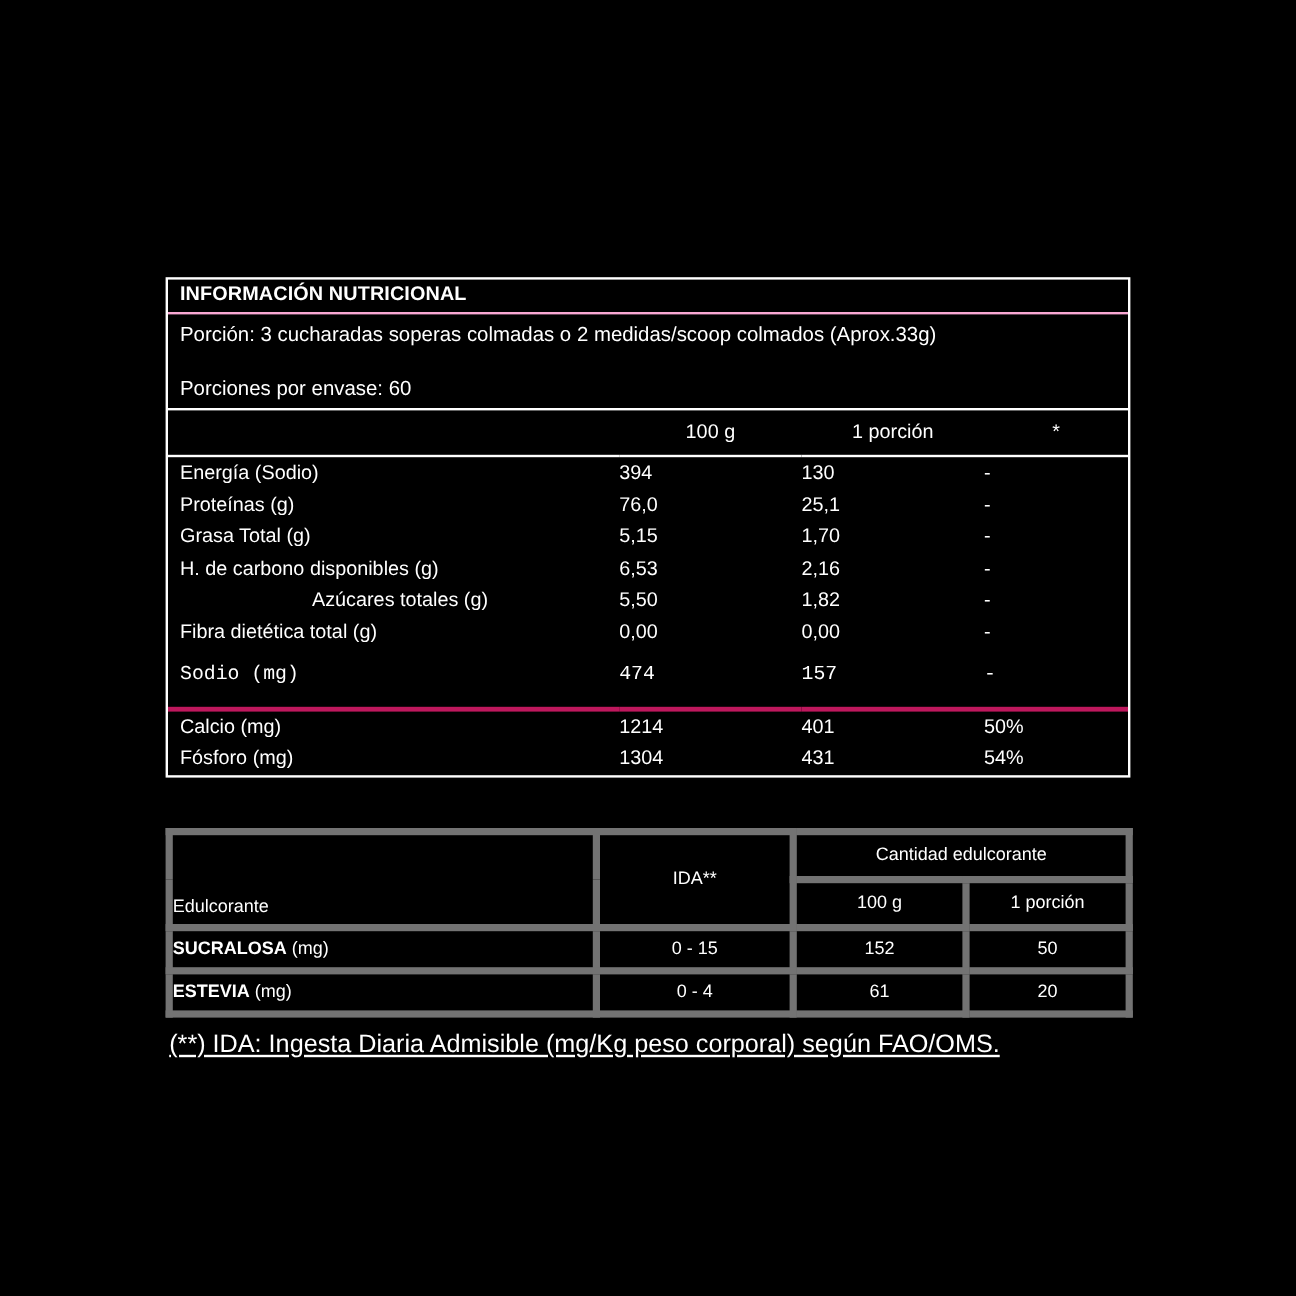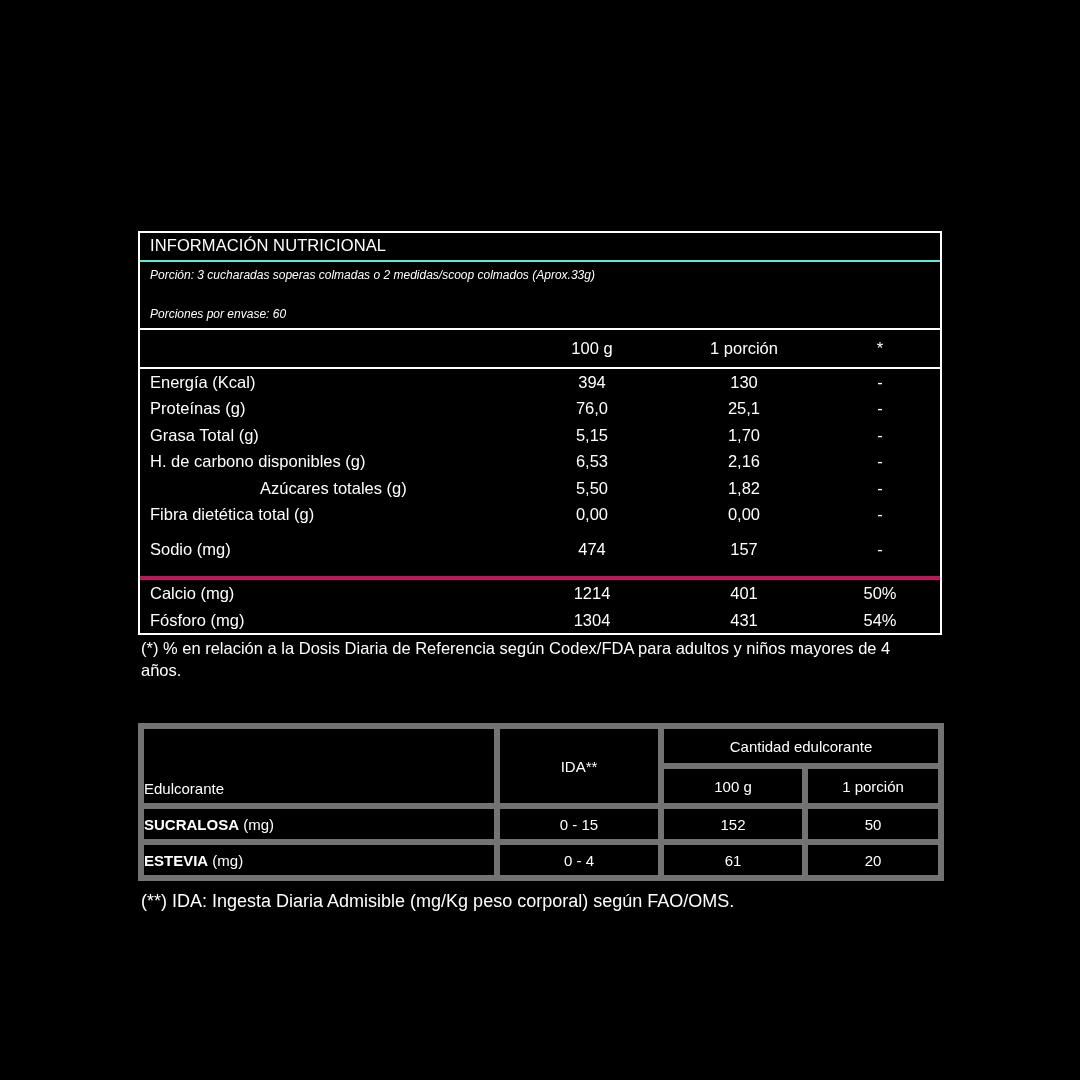--- a/index.html
+++ b/index.html
@@ -25,36 +25,35 @@
 
   
   .nut-table {
     border: 2px solid #ffffff;
     box-sizing: border-box;
     width: 804px;
   }
 
   .nut-title {
     font-size: 16.5px;
-    font-weight: normal;
+    font-weight: bold;
     letter-spacing: 0.1px;
     padding: 3px 0 4px 10px;
-    border-bottom: 2px solid #5eead4;
+    border-bottom: 2px solid #f9a8d4;
     line-height: 1.2;
   }
 
   .serving-block {
     border-bottom: 2px solid #ffffff;
     padding: 6px 0 6px 10px;
   }
   .serving-line {
-    font-size: 12px;
+    font-size: 17px;
     line-height: 1.25;
     white-space: nowrap;
-    font-style: italic;
   }
   .serving-gap {
     height: 24px;
   }
 
   .grid {
     width: 100%;
     border-collapse: collapse;
     table-layout: fixed;
   }
@@ -74,31 +73,32 @@
     text-align: center;
     vertical-align: middle;
   }
   .hdr-underline {
     border-bottom: 2px solid #ffffff;
   }
 
   .data-row td {
     font-size: 16.5px;
     height: 26.5px;
-    text-align: center;
+    text-align: left;
   }
   .data-row td.lbl {
     text-align: left;
     padding-left: 10px;
   }
   .data-row td.lbl.indent {
     padding-left: 120px;
   }
   .row-space-top td {
     padding-top: 8px;
+    font-family: Liberation Mono, monospace;
   }
 
   .minerals-sep {
     border-top: 4px solid #be185d;
   }
   .sep-gap {
     height: 14px;
   }
 
   
@@ -144,24 +144,25 @@
   td.sw-qty-head { height: 33px; }
   td.sw-sub-head { height: 33px; }
 
   .sweet-table tr.sw-body td { height: 30px; }
   td.sw-rowname {
     text-align: left;
   }
   .sw-bold { font-weight: bold; }
 
   .footnote2 {
-    font-size: 18px;
+    font-size: 21px;
     line-height: 1.3;
     padding-left: 3px;
     margin-top: 9px;
+    text-decoration: underline;
   }
 </style>
 </head>
 <body>
 
 <div class="label-root">
 
   <div class="nut-table">
 
     <div class="nut-title">INFORMACIÓN NUTRICIONAL</div>
@@ -181,21 +182,21 @@
       </colgroup>
       <tbody>
         <tr class="hdr-row">
           <td class="hdr-underline"></td>
           <td class="hdr-underline">100 g</td>
           <td class="hdr-underline">1 porción</td>
           <td class="hdr-underline">*</td>
         </tr>
 
         <tr class="data-row">
-          <td class="lbl">Energía (Kcal)</td>
+          <td class="lbl">Energía (Sodio)</td>
           <td>394</td>
           <td>130</td>
           <td>-</td>
         </tr>
         <tr class="data-row">
           <td class="lbl">Proteínas (g)</td>
           <td>76,0</td>
           <td>25,1</td>
           <td>-</td>
         </tr>
@@ -243,21 +244,20 @@
         <tr class="data-row">
           <td class="lbl">Fósforo (mg)</td>
           <td>1304</td>
           <td>431</td>
           <td>54%</td>
         </tr>
       </tbody>
     </table>
   </div>
 
-  <div class="footnote">(*) % en relación a la Dosis Diaria de Referencia según Codex/FDA para adultos y niños mayores de 4 años.</div>
 
   <div class="sweet-wrap">
     <table class="sweet-table">
       <colgroup>
         <col class="sw-col-name">
           <col class="sw-col-ida">
         <col class="sw-col-100">
           <col class="sw-col-por">
       </colgroup>
       <tbody>

